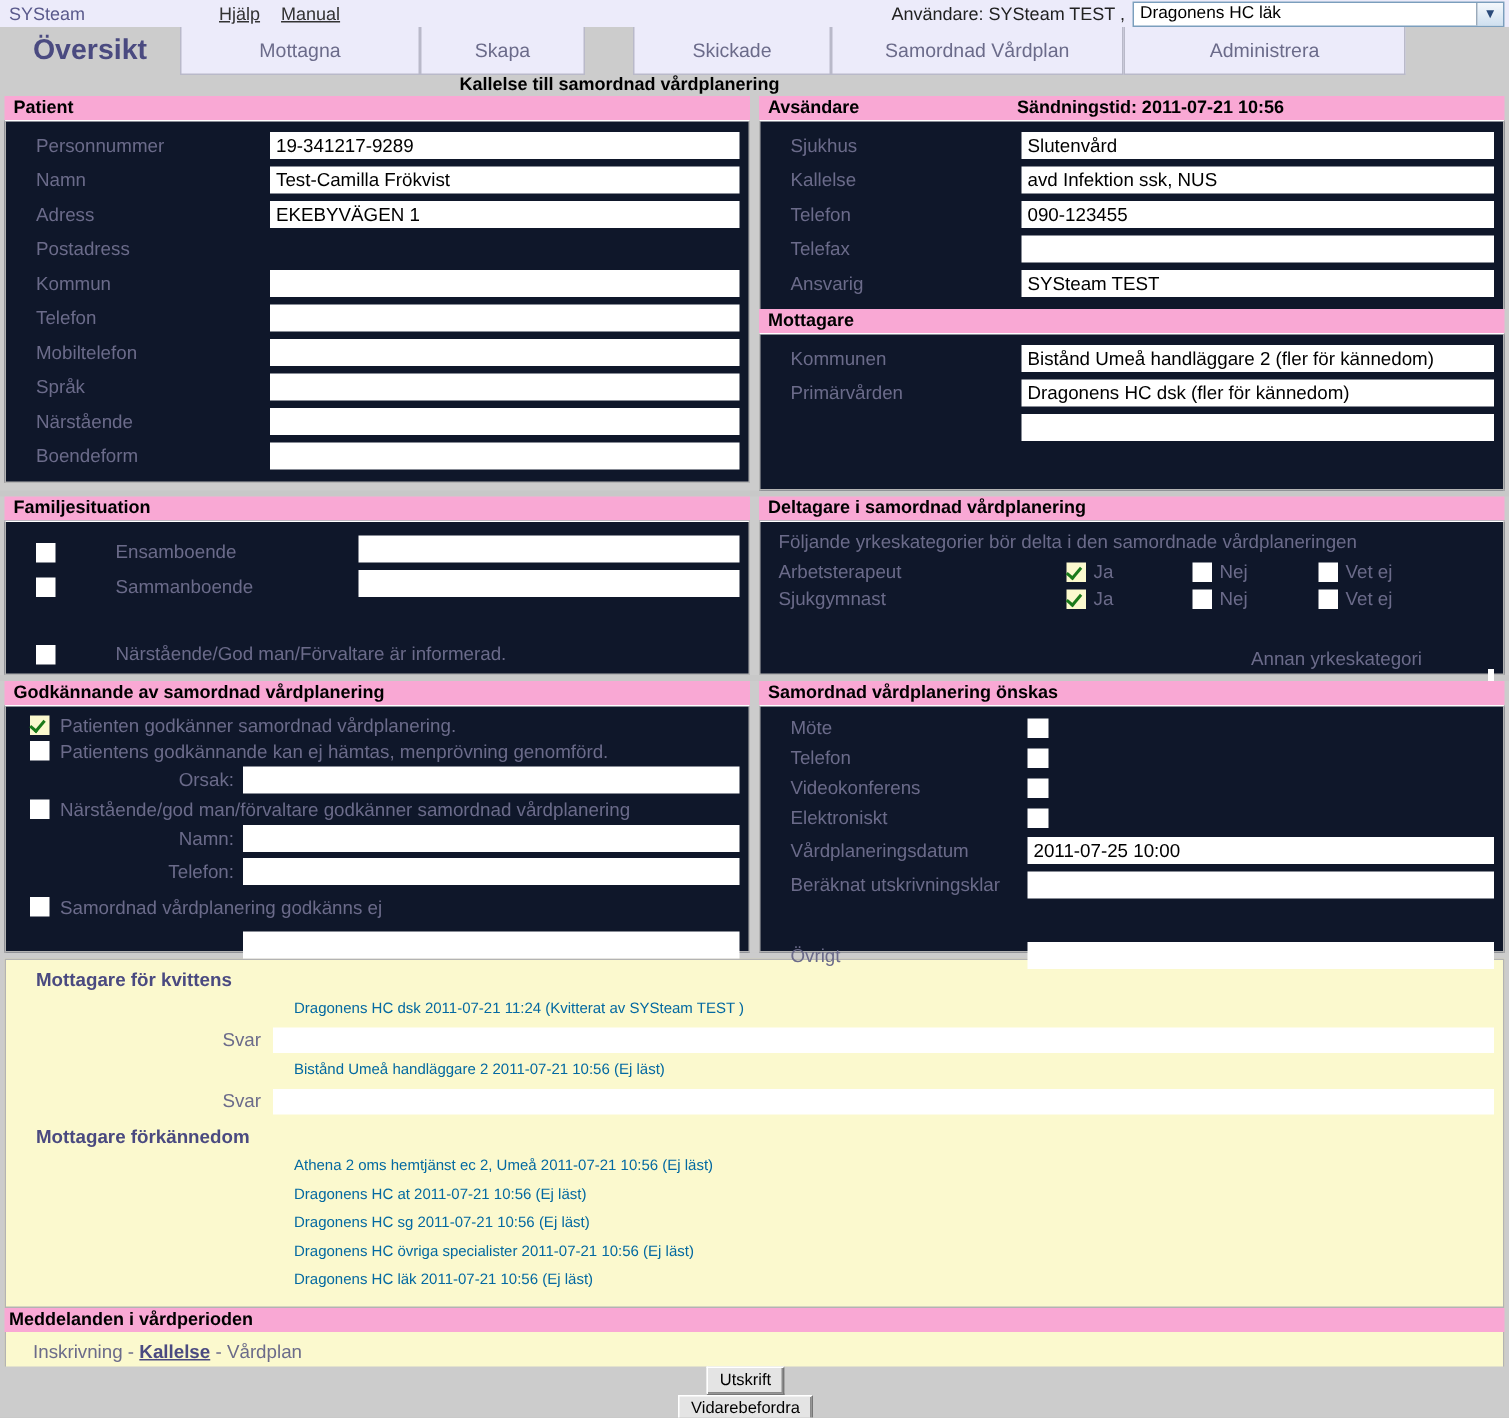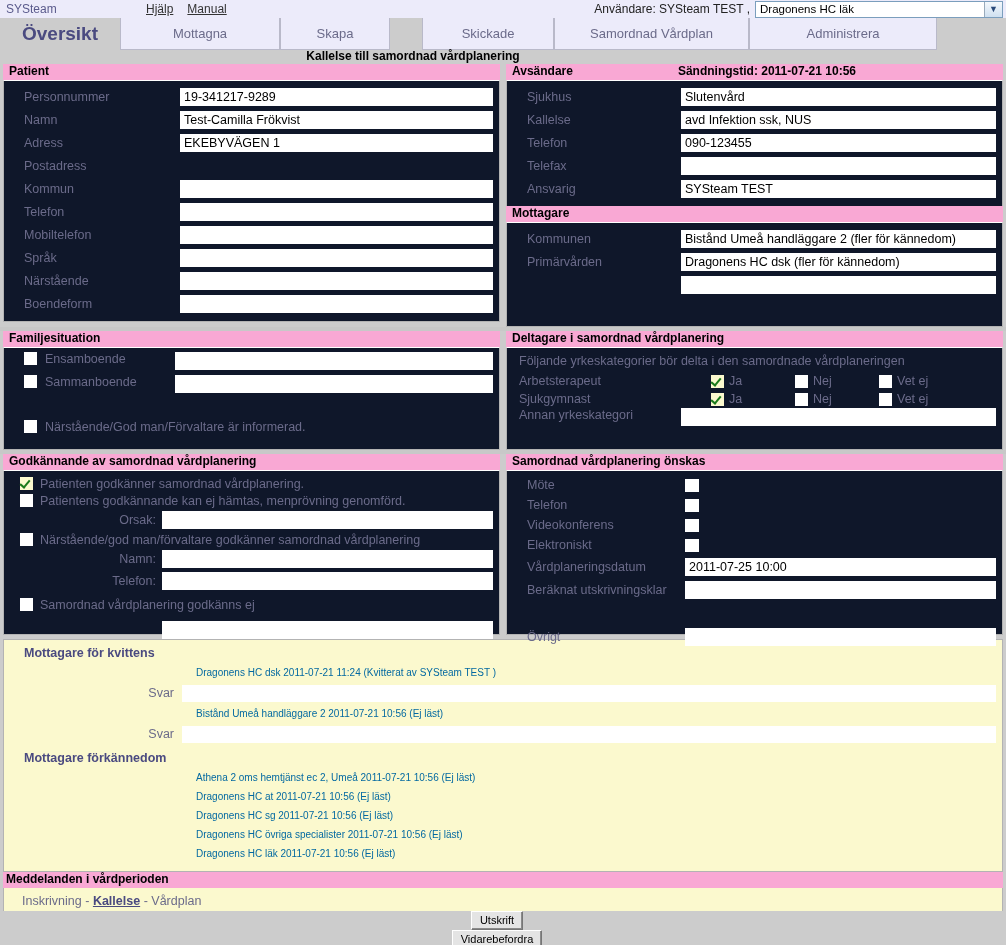--- a/index.html
+++ b/index.html
@@ -114,32 +114,32 @@
   }
   .cb.checked{background:#fbf9ce;}
   .cb.checked::after{
     content:"";position:absolute;left:2px;top:1px;
     width:4px;height:8px;border:solid #1a7a1a;
     border-width:0 2px 2px 0;transform:rotate(40deg);
   }
   .cbtext{color:#6b6b8a;font-size:12.5px;margin-left:8px;white-space:nowrap;}
 
   
-  .fam .cbrow{display:flex;align-items:flex-start;height:23px;}
+  .fam .cbrow{display:flex;align-items:flex-end;height:23px;gap:32px;}
   .fam .cbrow .cb{margin-left:14px;}
   .fam .cbrow .cbtext{width:130px;}
   .fam .cbrow .fld{flex:1 1 auto;}
 
   
   .delt-intro{color:#6b6b8a;font-size:12.5px;padding:2px 0 4px 6px;}
   .yn-row{display:flex;align-items:center;height:18px;padding-left:6px;gap:30px;}
   .yn-row .who{color:#6b6b8a;font-size:12.5px;width:162px;}
   .yn-opt{display:flex;align-items:center;width:54px;}
   .yn-opt .cbtext{margin-left:5px;}
-  .akt{display:flex;align-items:flex-start;height:26px;padding-left:6px;margin-top:0;}
+  .akt{display:flex;align-items:flex-end;height:26px;padding-left:6px;margin-top:24px;flex-direction:column;}
   .akt .lbl{padding-left:0;width:162px;}
 
   
   .gk .cbrow{display:flex;align-items:center;height:17px;padding-left:10px;}
   .gk .cbrow .cbtext{margin-left:7px;}
   .gk .inrow{display:flex;align-items:center;height:22px;}
   .gk .inrow .lbl{width:152px;text-align:right;padding-left:0;padding-right:6px;}
 
   
   .on .row .lbl{width:172px;}

